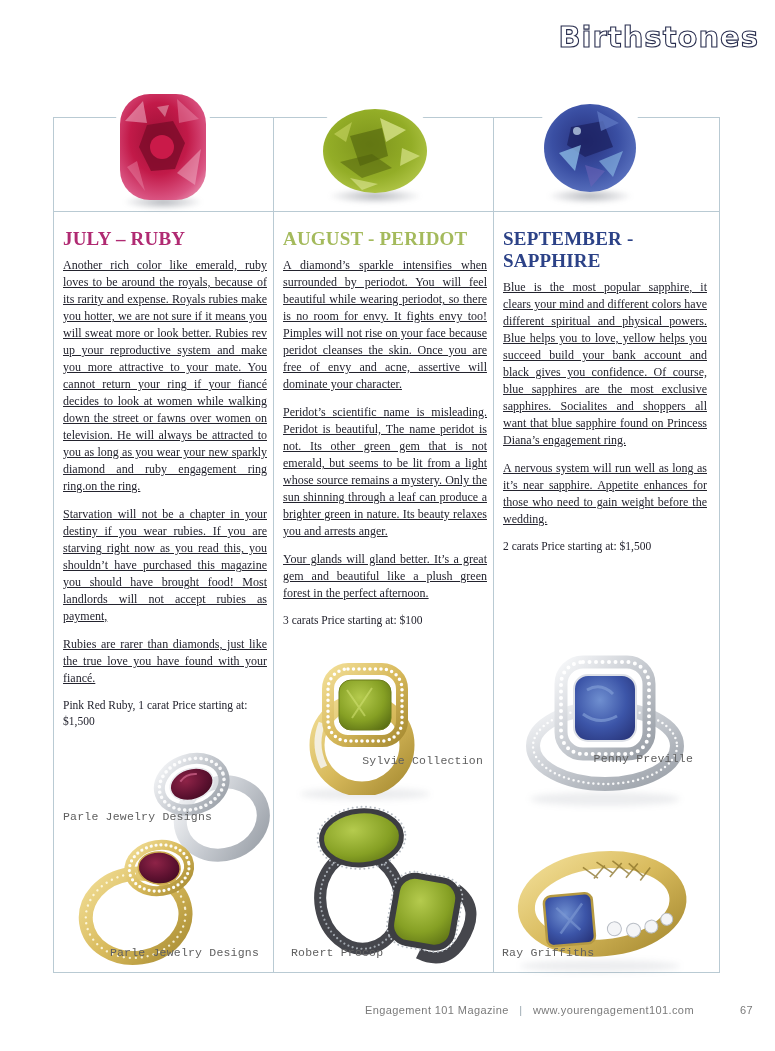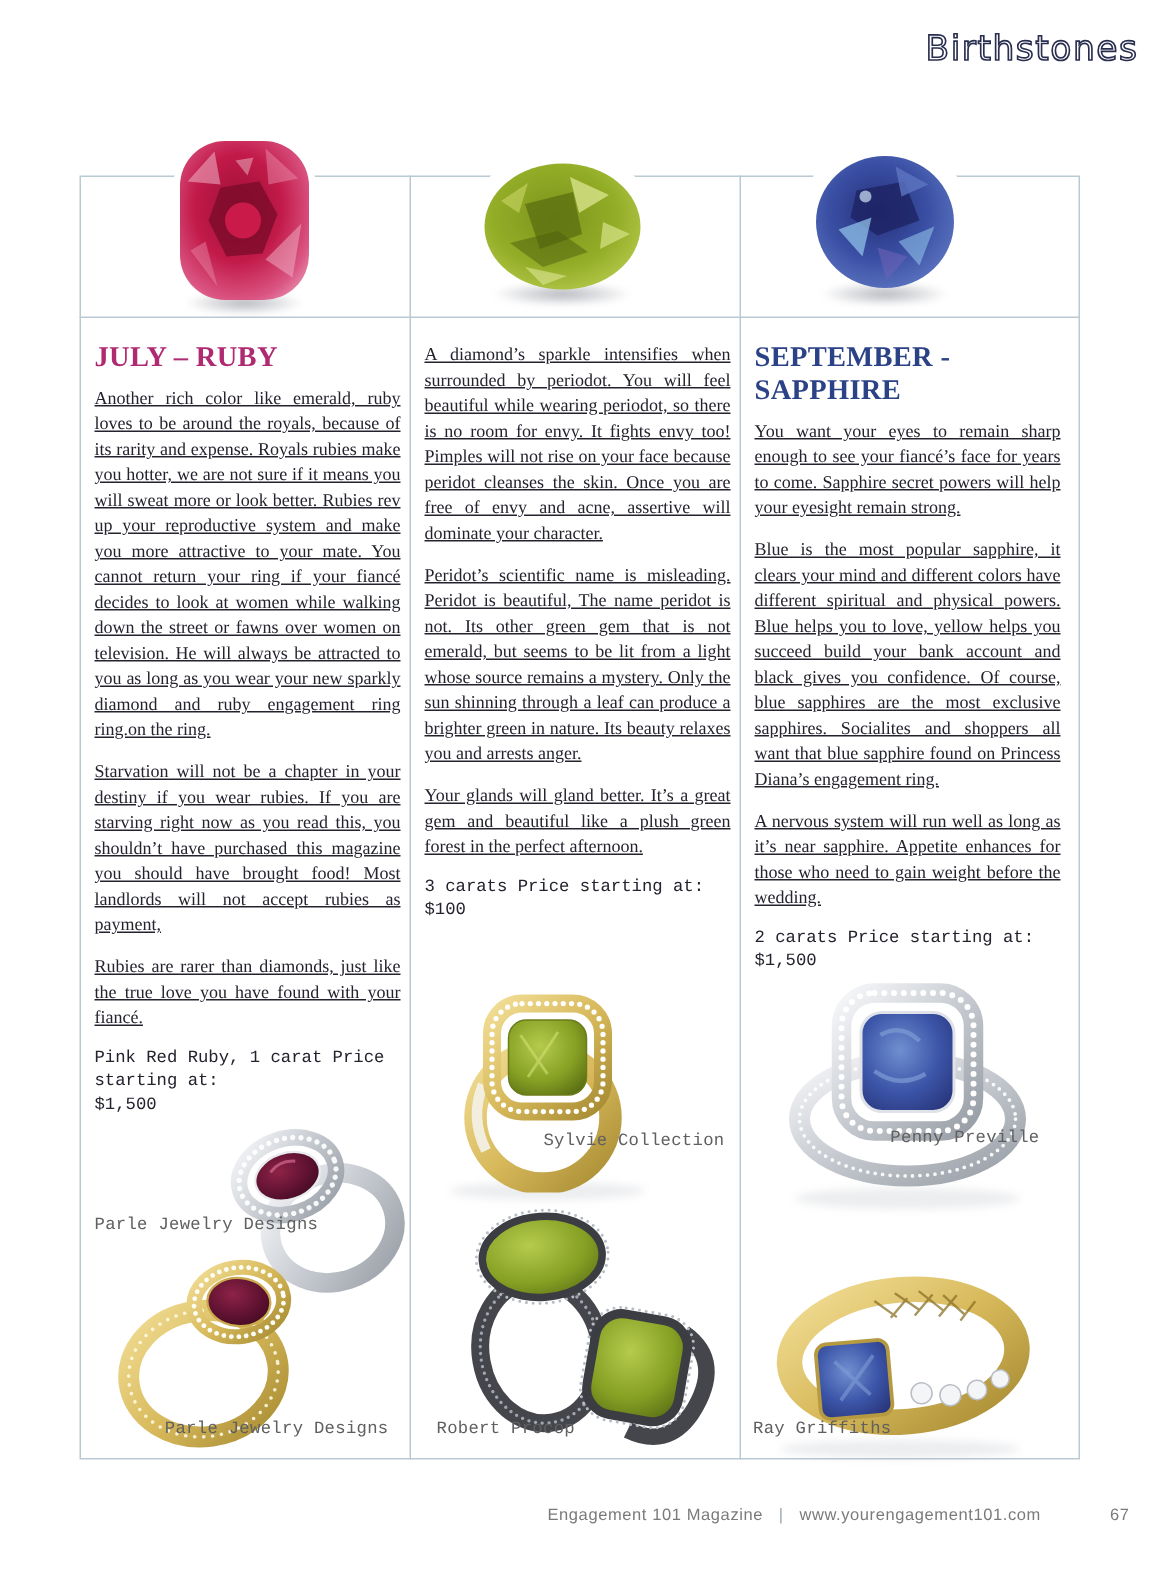--- a/index.html
+++ b/index.html
@@ -2,21 +2,21 @@
 <html><head>
 <meta charset="utf-8">
 <style>
   * { margin:0; padding:0; box-sizing:border-box; }
   html,body { background:#ffffff; }
   .page { position:relative; width:775px; height:1051px; background:#fff; overflow:hidden;
           font-family:"Liberation Serif", serif; }
 
   
   .masthead { position:absolute; top:20px; right:16px; font-family:"DejaVu Sans", sans-serif;
-              font-size:23px; font-weight:400; letter-spacing:1px; color:transparent;
+              font-size:29px; font-weight:700; letter-spacing:1px; color:transparent;
               -webkit-text-stroke:1.1px #292e4f; }
   @supports not (-webkit-text-stroke:1px #000) { .masthead { color:#292e4f; } }
 
   
   .frame { position:absolute; left:53px; top:117px; width:667px; height:856px;
            border:1px solid #b9cad3; }
   .vsep  { position:absolute; top:117px; width:1px; height:856px; background:#b9cad3; }
   .vsep1 { left:273px; } .vsep2 { left:493px; }
   .hsep  { position:absolute; left:53px; top:211px; width:667px; height:1px; background:#b9cad3; }
 
@@ -30,21 +30,21 @@
                 background:radial-gradient(closest-side, rgba(90,95,108,.45), rgba(90,95,108,0));
                 filter:blur(2px); }
   .gem-wrap svg { position:relative; }
 
   
   .textcol { position:absolute; top:228px; width:204px; }
   .col1 { left:63px; } .col2 { left:283px; } .col3 { left:503px; }
   .heading { font-size:19px; font-weight:bold; letter-spacing:.2px; margin-bottom:7px; }
   .h-ruby { color:#b02a72; } .h-peridot { color:#a4ba5c; } .h-sapphire { color:#2c4287; }
   .body-p { font-size:12px; line-height:17px; text-align:justify; color:#23232e; margin-bottom:11px;text-decoration:underline; }
-  .price  { font-size:11.5px; line-height:15px; color:#23232e; margin-top:1px;font-family:Liberation Mono, monospace; }
+  .price  { font-size:11.5px; line-height:15px; color:#23232e; margin-top:1px; }
 
   
   .ring { position:absolute; }
   .r1 { left:138px; top:738px; } .r2 { left:55px;  top:826px; }
   .r3 { left:292px; top:655px; } .r4 { left:286px; top:798px; }
   .r5 { left:505px; top:648px; } .r6 { left:500px; top:834px; }
   .refl { position:absolute; border-radius:50%; background:rgba(70,80,100,.10); filter:blur(3px); }
   .caption { position:absolute; font-family:Liberation Mono, monospace; font-size:11.5px;
              color:#606060; letter-spacing:.2px; }
   .cap1a { left:63px;  top:810px; }
@@ -160,29 +160,29 @@
   <div class="textcol col1">
     <div class="heading h-ruby">JULY – RUBY</div>
     <p class="body-p">Another rich color like emerald, ruby loves to be around the royals, because of its rarity and expense. Royals rubies make you hotter, we are not sure if it means you will sweat more or look better. Rubies rev up your reproductive system and make you more attractive to your mate. You cannot return your ring if your fiancé decides to look at women while walking down the street or fawns over women on television. He will always be attracted to you as long as you wear your new sparkly diamond and ruby engagement ring ring.on the ring.</p>
     <p class="body-p">Starvation will not be a chapter in your destiny if you wear rubies. If you are starving right now as you read this, you shouldn’t have purchased this magazine you should have brought food! Most landlords will not accept rubies as payment,</p>
     <p class="body-p">Rubies are rarer than diamonds, just like the true love you have found with your fiancé.</p>
     <div class="price">Pink Red Ruby, 1 carat Price starting at:</div>
     <div class="price">$1,500</div>
   </div>
 
   <div class="textcol col2">
+    <div class="heading h-peridot">AUGUST - PERIDOT</div>
     <p class="body-p">A diamond’s sparkle intensifies when surrounded by periodot. You will feel beautiful while wearing periodot, so there is no room for envy. It fights envy too! Pimples will not rise on your face because peridot cleanses the skin. Once you are free of envy and acne, assertive will dominate your character.</p>
     <p class="body-p">Peridot’s scientific name is misleading. Peridot is beautiful, The name peridot is not. Its other green gem that is not emerald, but seems to be lit from a light whose source remains a mystery. Only the sun shinning through a leaf can produce a brighter green in nature. Its beauty relaxes you and arrests anger.</p>
     <p class="body-p">Your glands will gland better. It’s a great gem and beautiful like a plush green forest in the perfect afternoon.</p>
     <div class="price">3 carats Price starting at: $100</div>
   </div>
 
   <div class="textcol col3">
     <div class="heading h-sapphire">SEPTEMBER - SAPPHIRE</div>
-    <p class="body-p">You want your eyes to remain sharp enough to see your fiancé’s face for years to come. Sapphire secret powers will help your eyesight remain strong.</p>
     <p class="body-p">Blue is the most popular sapphire, it clears your mind and different colors have different spiritual and physical powers. Blue helps you to love, yellow helps you succeed build your bank account and black gives you confidence. Of course, blue sapphires are the most exclusive sapphires. Socialites and shoppers all want that blue sapphire found on Princess Diana’s engagement ring.</p>
     <p class="body-p">A nervous system will run well as long as it’s near sapphire. Appetite enhances for those who need to gain weight before the wedding.</p>
     <div class="price">2 carats Price starting at: $1,500</div>
   </div>
 
   <div class="ring r1">
     <svg width="140" height="128" viewBox="0 0 140 128">
       <g transform="rotate(-18 70 64)">
         <ellipse cx="78" cy="84" rx="42" ry="36" fill="none" stroke="url(#gSilver)" stroke-width="13"></ellipse>
         <ellipse cx="60" cy="42" rx="33" ry="25" fill="none" stroke="url(#gSilver)" stroke-width="11"></ellipse>

